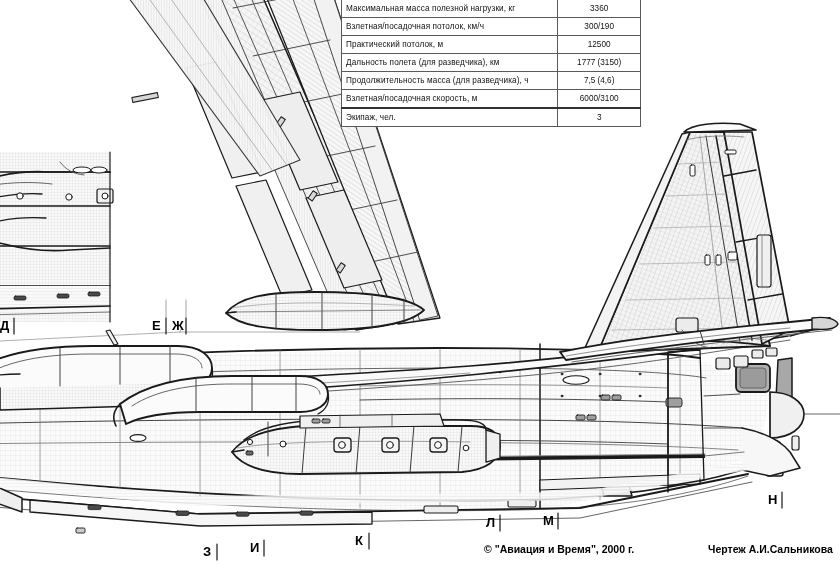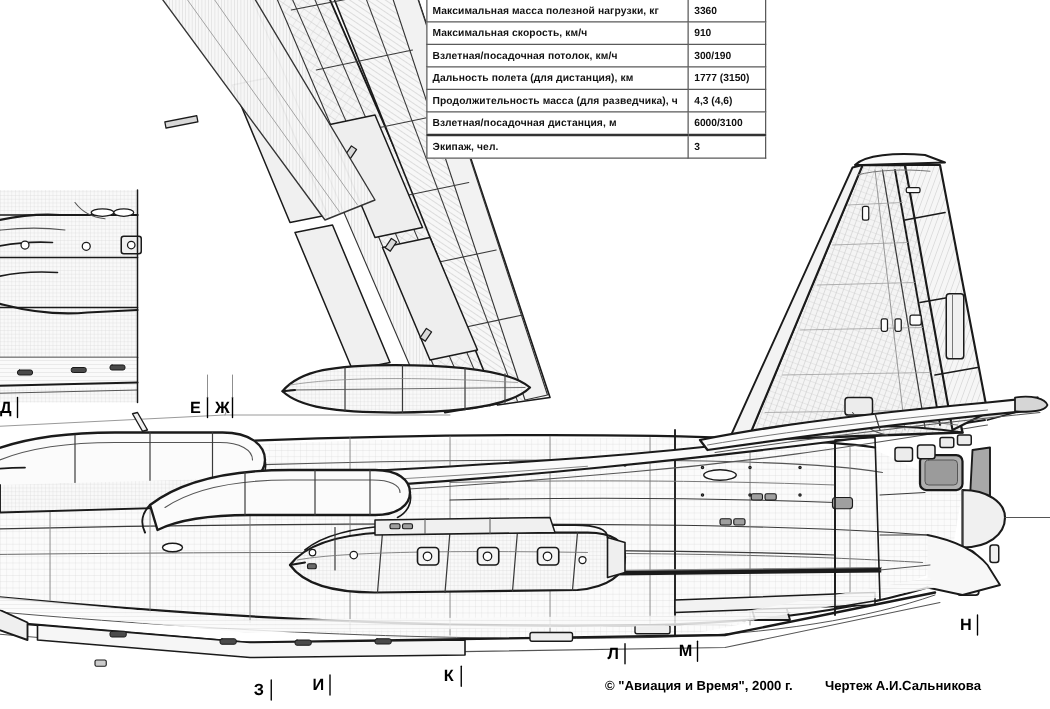--- a/index.html
+++ b/index.html
@@ -2,42 +2,42 @@
 <html><head>
 <meta charset="utf-8">
 <style>
   html,body{margin:0;padding:0;background:#ffffff;}
   body{width:840px;height:567px;overflow:hidden;font-family:"Liberation Sans",sans-serif;}
   #stage{position:relative;width:840px;height:567px;background:#ffffff;}
   #art{position:absolute;left:0;top:0;width:840px;height:567px;}
 
   
   #spec-table{
-    position:absolute;left:341px;top:-1px;width:272px;
+    position:absolute;left:341px;top:-1px;width:300px;
     border-collapse:collapse;background:#ffffff;
-    font-size:8.2px;color:#111;font-weight:bold;
+    font-size:8.2px;color:#111;
   }
   #spec-table td{
     border:1px solid #5a5a5a;
     padding:2px 4px 2px 4px;
     height:13px;line-height:11px;white-space:nowrap;
   }
   #spec-table td.lbl{width:216px;text-align:left;letter-spacing:.1px;}
-  #spec-table td.val{width:84px;}
+  #spec-table td.val{width:84px;text-align:center;}
   #spec-table tr.last td{border-top:2px solid #333;}
 
   
   .callout{position:absolute;font-weight:bold;font-size:13px;color:#000;
            line-height:13px;letter-spacing:0;}
   .callout .ch{display:inline-block;}
 
   
   .credit{position:absolute;font-weight:bold;font-size:10.5px;color:#000;white-space:nowrap;}
   #credit-left{left:484px;top:543px;}
-  #credit-right{left:660px;top:543px;}
+  #credit-right{left:708px;top:543px;}
 </style>
 </head>
 <body>
 
 <div id="stage">
 
   <svg id="art" viewBox="0 0 840 567" xmlns="http://www.w3.org/2000/svg">
     <defs>
 
       <pattern id="ribs" width="4" height="4" patternUnits="userSpaceOnUse">
@@ -490,37 +490,37 @@
     </g>
   </svg>
 
   <table id="spec-table">
     <tbody>
       <tr>
         <td class="lbl">Максимальная масса полезной нагрузки, кг</td>
         <td class="val">3360</td>
       </tr>
       <tr>
-        <td class="lbl">Максимальная скорость, км/ч</td>
-        <td class="val">910</td>
-      </tr>
-      <tr>
         <td class="lbl">Взлетная/посадочная потолок, км/ч</td>
         <td class="val">300/190</td>
       </tr>
       <tr>
-        <td class="lbl">Дальность полета (для дистанция), км</td>
+        <td class="lbl">Практический потолок, м</td>
+        <td class="val">12500</td>
+      </tr>
+      <tr>
+        <td class="lbl">Дальность полета (для разведчика), км</td>
         <td class="val">1777 (3150)</td>
       </tr>
       <tr>
         <td class="lbl">Продолжительность масса (для разведчика), ч</td>
-        <td class="val">4,3 (4,6)</td>
+        <td class="val">7,5 (4,6)</td>
       </tr>
       <tr>
-        <td class="lbl">Взлетная/посадочная дистанция, м</td>
+        <td class="lbl">Взлетная/посадочная скорость, м</td>
         <td class="val">6000/3100</td>
       </tr>
       <tr class="last">
         <td class="lbl">Экипаж, чел.</td>
         <td class="val">3</td>
       </tr>
     </tbody>
   </table>
 
   <div class="callout" style="left:0px;top:319px;"><span class="ch">Д</span></div>

